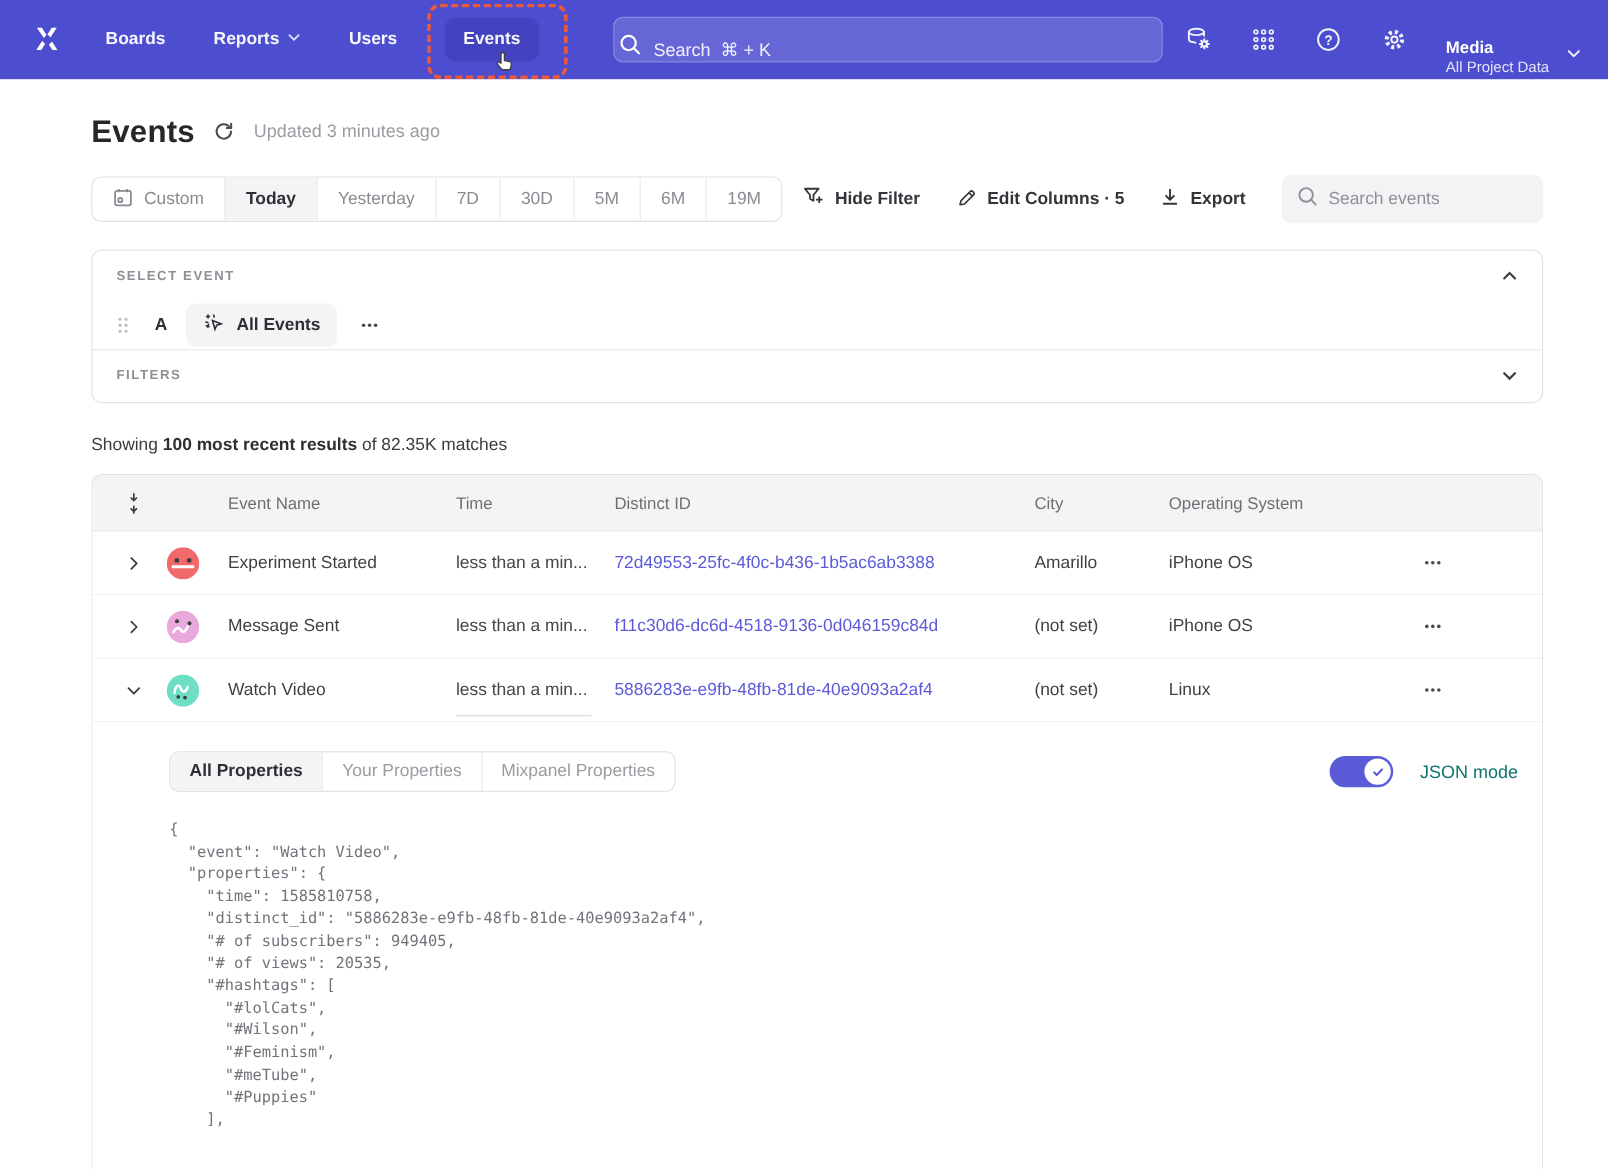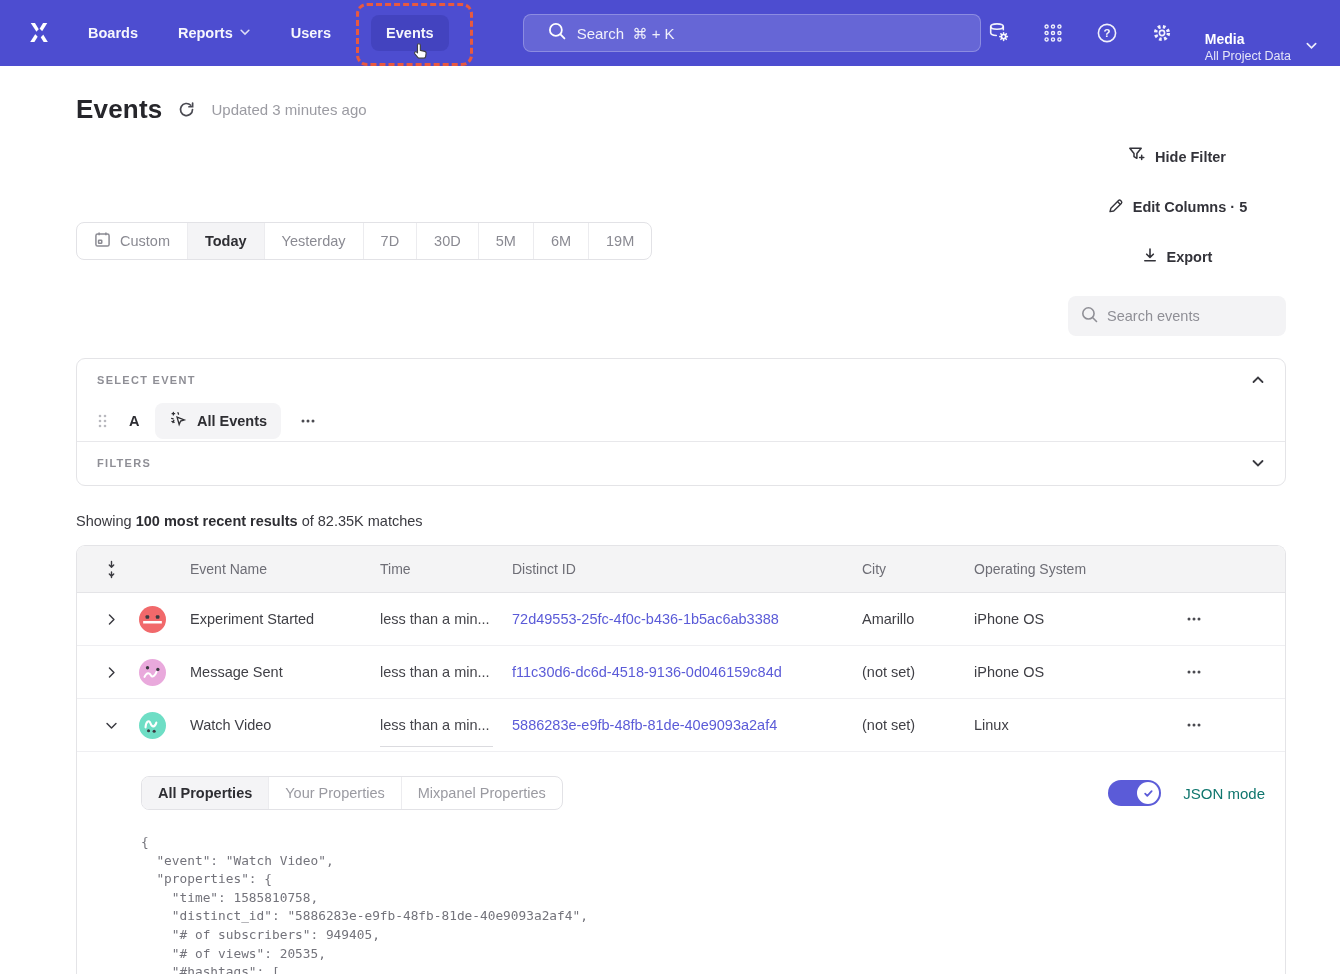--- a/index.html
+++ b/index.html
@@ -12,23 +12,23 @@
   .logo { width:34px; height:34px; position:relative; display:flex; align-items:center;
     justify-content:center; font-weight:800; font-size:27px; color:#fff; margin-right:32px; }
   .logo .notch { position:absolute; width:7px; height:7px; background:#4d4dd0; transform:rotate(45deg); }
   .nav-item { display:flex; align-items:center; gap:6px; font-size:14.5px; font-weight:600;
     color:rgba(255,255,255,.95); margin-right:40px; cursor:pointer; position:relative; }
   .nav-item.selected { background:#4343bf; padding:10px 15px; border-radius:8px; margin-right:28px; }
   .nav-item svg.chev { opacity:.85; }
   .click-annotation { position:absolute; left:-15px; right:-24px; top:-12px; bottom:-15px;
     border:3.5px dashed #e8593f; border-radius:11px; pointer-events:none; }
   .cursor-icon { position:absolute; right:16px; bottom:-13px; }
-  .nav-search { margin-left:46px; width:458px; height:38px; background:rgba(255,255,255,.14);
-    border:1px solid rgba(255,255,255,.25); border-radius:8px; display:flex; align-items:center;
-    gap:11px; padding:0 24px; }
+  .nav-search { margin-left:34px; width:458px; height:38px; background:rgba(255,255,255,.14);
+    border:1px solid rgba(255,255,255,.25); border-radius:8px; display:flex; align-items:flex-end;
+    gap:11px; padding:0 4px; }
   .nav-search input { flex:1; background:transparent; border:none; outline:none; color:#fff;
     font-size:15px; font-family:inherit; }
   .nav-search input::placeholder { color:rgba(255,255,255,.9); }
   .nav-right { margin-left:auto; display:flex; align-items:center; gap:31px; }
   .nav-icon-btn { display:flex; align-items:center; color:rgba(255,255,255,.92); cursor:pointer; }
   .project-switcher { display:flex; align-items:center; gap:14px; cursor:pointer;margin-top:28px; }
   .project-name { font-size:14px; font-weight:700; line-height:18px; }
   .project-scope { font-size:12.5px; color:rgba(255,255,255,.85); line-height:16px; }
 
   
@@ -38,21 +38,21 @@
   .refresh-btn { color:#4a4a52; display:flex; cursor:pointer; }
   .updated { font-size:15px; color:#9b9ba2; }
 
   .controls-row { margin-top:21px; display:flex; align-items:center; justify-content:space-between; }
   .segmented { display:flex; border:1px solid #e2e2e6; border-radius:8px; height:38px;
     overflow:hidden; background:#fff; }
   .seg { display:flex; align-items:center; gap:9px; padding:0 17px; font-size:14.5px;
     color:#8a8a92; border-left:1px solid #ececef; cursor:pointer; white-space:nowrap; }
   .seg:first-child { border-left:none; }
   .seg.active { background:#f4f4f6; color:#2e2e33; font-weight:700; }
-  .right-tools { display:flex; align-items:center; gap:30px;flex-direction:column; }
+  .right-tools { display:flex; align-items:center; gap:30px; }
   .tool-btn { display:flex; align-items:center; gap:9px; font-size:14.5px; font-weight:600;
     color:#33333a; cursor:pointer; white-space:nowrap; }
   .events-search { width:218px; height:40px; background:#f3f3f5; border-radius:8px;
     display:flex; align-items:center; gap:9px; padding:0 13px; color:#8a8a92; }
   .events-search input { flex:1; min-width:0; background:transparent; border:none; outline:none;
     font-size:14.5px; color:#3c3c42; font-family:inherit; }
   .events-search input::placeholder { color:#8f8f96; }
 
   
   .qb-card { margin-top:22px; border:1px solid #e4e4e7; border-radius:9px; }

